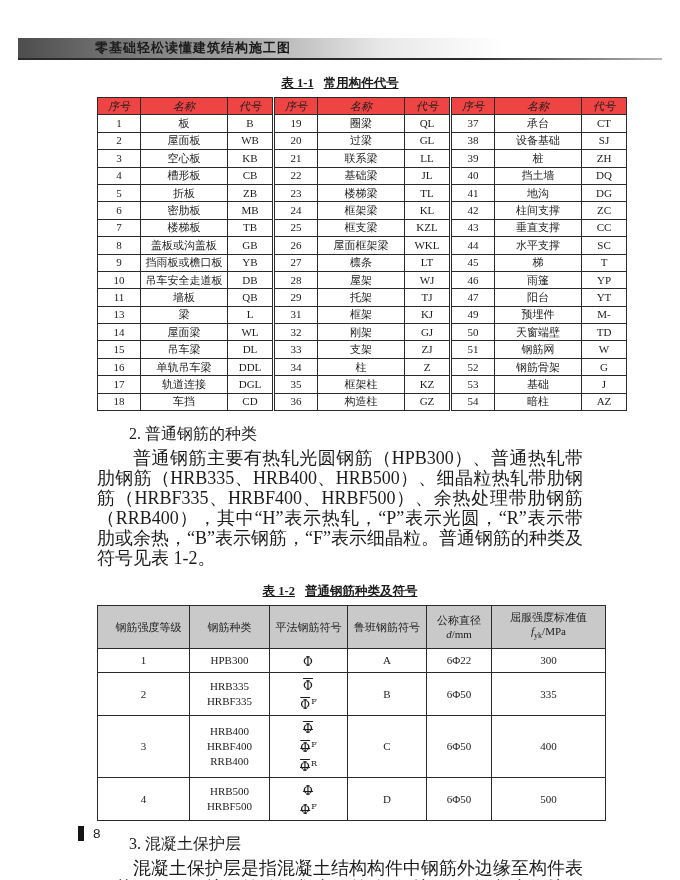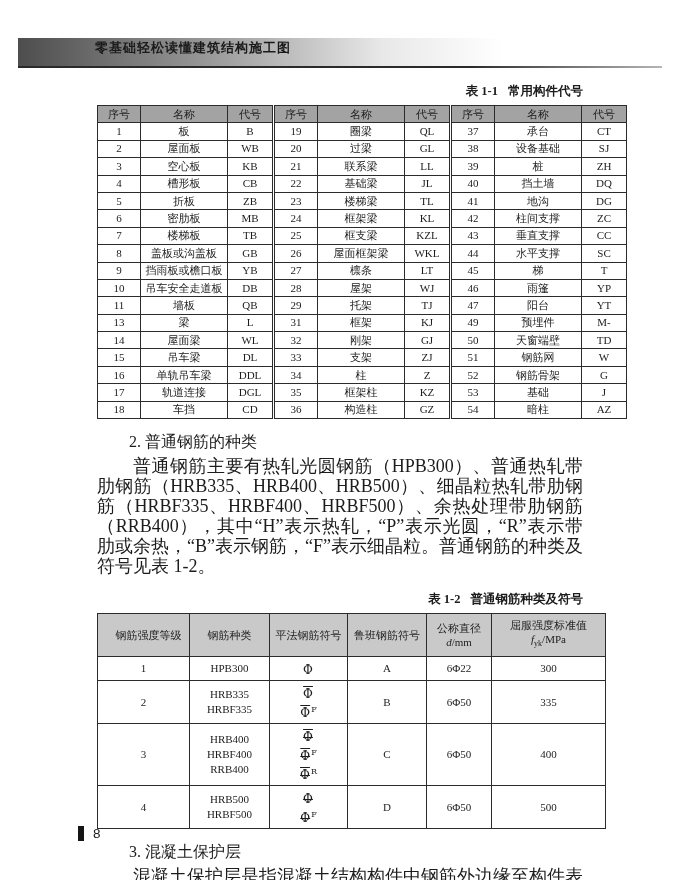--- a/index.html
+++ b/index.html
@@ -1,29 +1,29 @@
 <!DOCTYPE html>
 <html><head>
 <meta charset="utf-8">
 <style>
   html,body{margin:0;padding:0;background:#888;}
   .page{position:relative;width:680px;height:880px;margin:0 auto;background:#ffffff;
         font-family:"Liberation Serif","DejaVu Serif",serif;color:#1c1c1c;overflow:hidden;}
   
-  .band{margin:38px 0 0 18px;width:485px;height:28px;line-height:20px;
+  .band{margin:38px 0 0 18px;width:485px;height:20px;line-height:20px;
         background:linear-gradient(to right,#4d4d4d 0%,#9a9a9a 40%,#e8e8e8 75%,#ffffff 100%);}
   .band-title{padding-left:77px;font-size:13px;letter-spacing:1px;color:#1a1a1a;font-weight:bold;}
   .rule{margin:0 18px;height:2px;background:linear-gradient(to right,#2a2a2a 0%,#2a2a2a 70%,#b5b5b5 100%);}
   .content{margin:0 97px;}
-  .caption{margin-top:15px;text-align:right;font-size:12.5px;font-weight:bold;}
+  .caption{margin-top:15px;text-align:center;font-size:12.5px;font-weight:bold;text-decoration:underline;}
   .caption .cap-label{margin-right:10px;}
   table{border-collapse:collapse;table-layout:fixed;width:486px;margin-top:5px;}
   td,th{border:1px solid #2b2b2b;padding:0 2px;text-align:center;overflow:hidden;}
   .t1 td,.t1 th{font-size:11px;height:16.4px;line-height:13px;}
-  .t1 th{background:#a3a3a3;font-weight:normal;}
+  .t1 th{background:#ef4444;font-weight:normal;font-style:italic;}
   .t1 .grp{border-left:3px double #2b2b2b;}
   .t1 .col-no{width:38px;}
   .t1 .col-name{width:82px;}
   .t1 .col-code{width:40px;}
   .sec-title{margin-top:13px;font-size:16px;text-indent:2em;}
   .body-p{margin:3px 0 0 0;font-size:18px;line-height:20px;text-indent:2em;text-align:justify;}
   
   .t2 th{background:#c9c9c9;font-weight:normal;font-size:11px;line-height:14px;height:38px;padding:2px;}
   .t2 td{font-size:11px;line-height:15px;padding:2px;}
   .t2 .c-grade{width:77px;padding-left:12px;}

